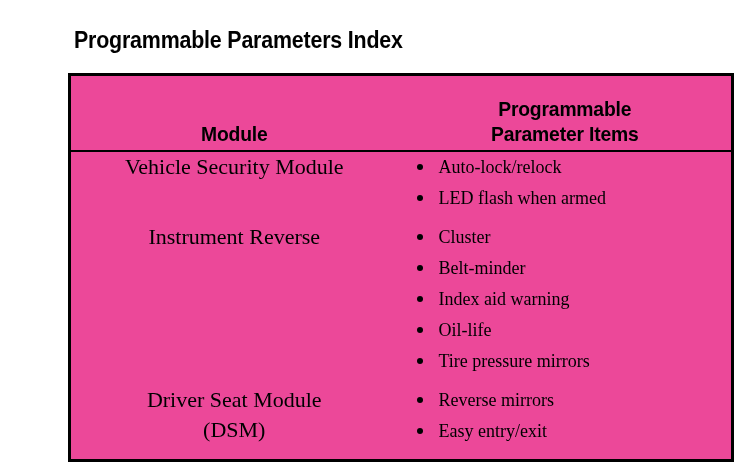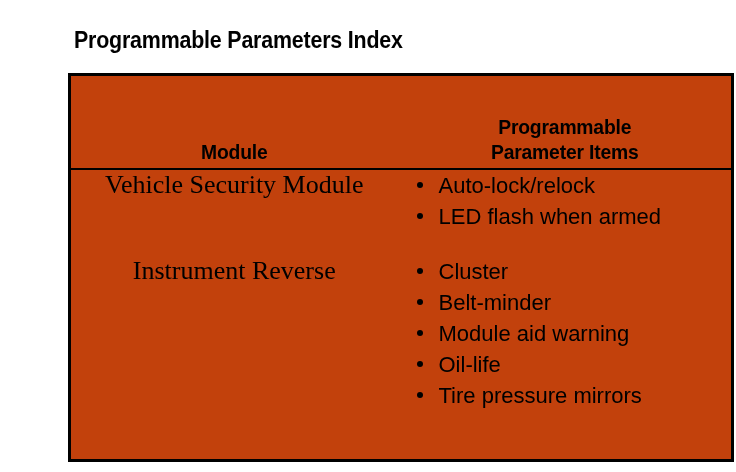--- a/index.html
+++ b/index.html
@@ -54,21 +54,21 @@
     border: 3px solid #000;
     background: #fff;
   }
   #param-table col.c-left  { width: 328px; }
   #param-table col.c-right { width: 335px; }
 
   #param-table td {
     border: 0;
     padding: 0;
     vertical-align: top;
-    background: #c2410c;
+    background: #ec4899;
   }
   .vline {
     border-left: 2px solid #000;
   }
   .hline-row {
     border-top: 2px solid #000;
   }
 
   
   .hdr-cell {
@@ -90,39 +90,39 @@
   }
   .hdr-text .ln { display: block; white-space: nowrap; }
 
   
   .mod-cell {
     padding: 9px 6px 10px 6px;
     text-align: center;
   }
   .mod-name {
     font-family: "Liberation Serif", "DejaVu Serif", serif;
-    font-size: 26px;
+    font-size: 22px;
     line-height: 30px;
     white-space: nowrap;
   }
   .mod-name .ln { display: block; }
 
   .items-cell {
     padding: 9px 6px 10px 0;
   }
   ul.item-list {
     list-style: none;
     margin: 0;
     padding: 0;
   }
   ul.item-list li {
     position: relative;
     padding-left: 41px;
-    font-family: Liberation Sans, sans-serif;
-    font-size: 22px;
+    font-family: Liberation Serif, serif;
+    font-size: 18px;
     line-height: 31px;
     white-space: nowrap;
   }
   ul.item-list li .bullet {
     position: absolute;
     left: 19px;
     top: 12px;
     width: 6px;
     height: 6px;
     background: #000;
@@ -193,31 +193,51 @@
             <li>
               <span class="bullet"></span>
               <span>Cluster</span>
             </li>
             <li>
               <span class="bullet"></span>
               <span>Belt-minder</span>
             </li>
             <li>
               <span class="bullet"></span>
-              <span>Module aid warning</span>
+              <span>Index aid warning</span>
             </li>
             <li>
               <span class="bullet"></span>
               <span>Oil-life</span>
             </li>
             <li>
               <span class="bullet"></span>
               <span>Tire pressure mirrors</span>
             </li>
           </ul>
         </td>
       </tr>
 
+      <tr class="r3">
+        <td class="mod-cell hline-row">
+          <div class="mod-name">
+            <span class="ln">Driver Seat Module</span>
+            <span class="ln">(DSM)</span>
+          </div>
+        </td>
+        <td class="items-cell vline hline-row">
+          <ul class="item-list">
+            <li>
+              <span class="bullet"></span>
+              <span>Reverse mirrors</span>
+            </li>
+            <li>
+              <span class="bullet"></span>
+              <span>Easy entry/exit</span>
+            </li>
+          </ul>
+        </td>
+      </tr>
 
     </tbody>
   </table>
 
 </div>
 
 </body></html>

